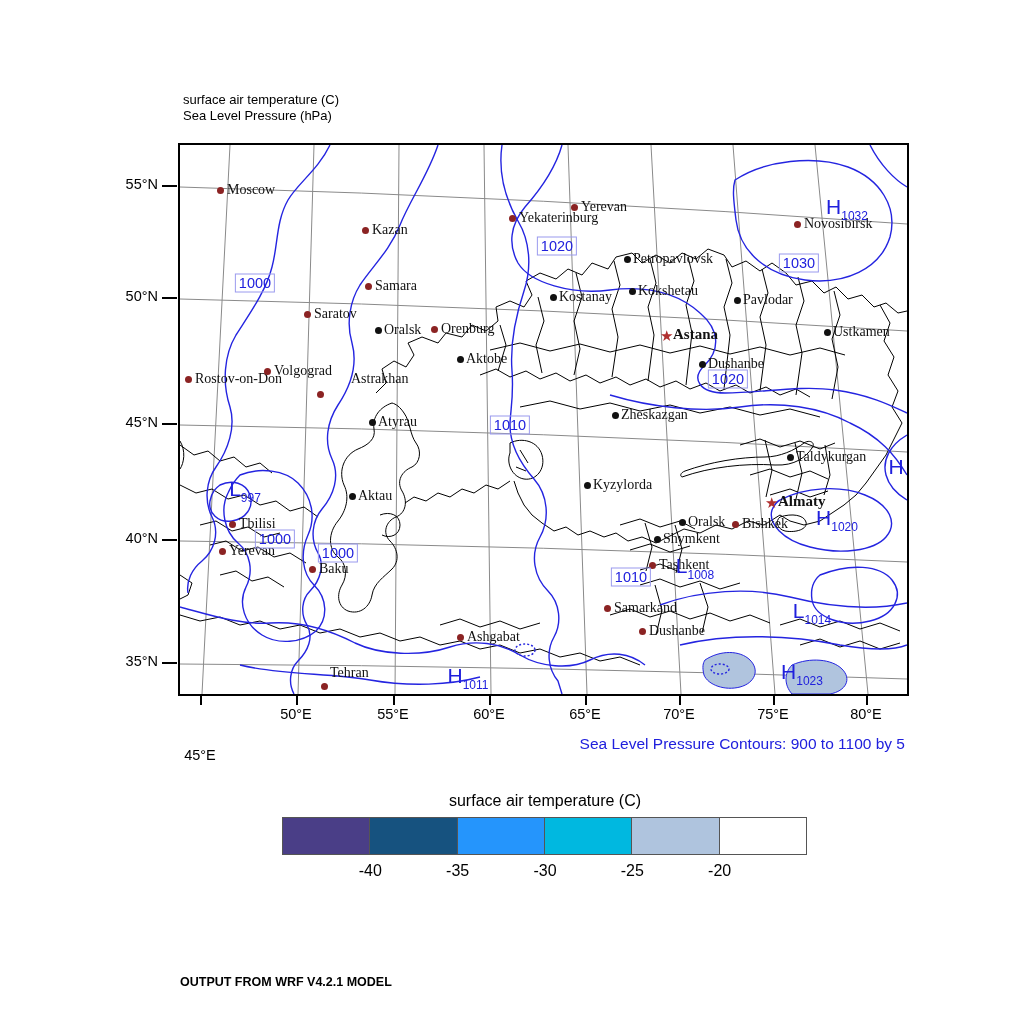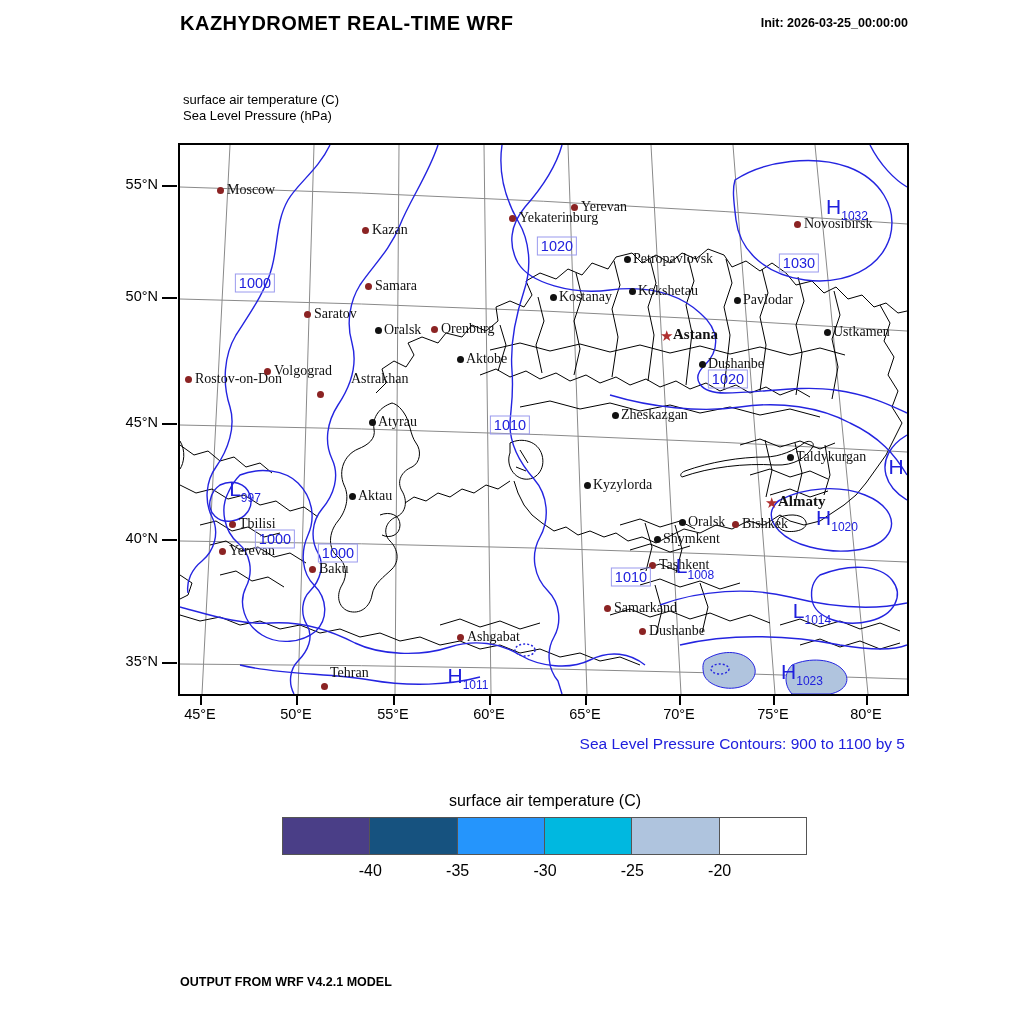--- a/index.html
+++ b/index.html
@@ -32,22 +32,20 @@
   #colorbar-title{left:283px;top:792px;width:524px;text-align:center;font-size:16px;}
   .cb-tick{position:absolute;top:862px;transform:translateX(-50%);font-size:16px;}
   #footer1{left:180px;top:975px;font-size:12.5px;font-weight:bold;}
   #footer2{left:180px;top:990px;font-size:12.5px;font-weight:bold;}
 </style>
 </head>
 <body>
 
 <div id="page">
 
-  <div class="abs" id="title">KAZHYDROMET REAL-TIME WRF</div>
-  <div class="abs" id="init-line">Init: 2026-03-25_00:00:00</div>
 
   <div class="abs" id="field1">surface air temperature   (C)</div>
   <div class="abs" id="field2">Sea Level Pressure   (hPa)</div>
 
   <div class="abs" id="map">
     <svg width="727" height="549" viewBox="0 0 727 549">
 
       <g stroke="#8a8a8a" stroke-width="1" fill="none">
         <path d="M0,42 Q363,52 727,79"></path>
         <path d="M0,154 Q363,162 727,186"></path>
@@ -315,21 +313,21 @@
       <div class="lat-label" style="left: 98px; top: 176px;">55°N</div>
       <div class="lat-tick" style="left: 162px; top: 297px;"></div>
       <div class="lat-label" style="left: 98px; top: 288px;">50°N</div>
       <div class="lat-tick" style="left: 162px; top: 423px;"></div>
       <div class="lat-label" style="left: 98px; top: 414px;">45°N</div>
       <div class="lat-tick" style="left: 162px; top: 539px;"></div>
       <div class="lat-label" style="left: 98px; top: 530px;">40°N</div>
       <div class="lat-tick" style="left: 162px; top: 662px;"></div>
       <div class="lat-label" style="left: 98px; top: 653px;">35°N</div>
       <div class="lon-tick" style="left: 200px; top: 696px;"></div>
-      <div class="lon-label" style="left: 170px; top: 706px;">45°E</div>
+      <div class="lon-label" style="left: 170px; top: 747px;">45°E</div>
       <div class="lon-tick" style="left: 296px; top: 696px;"></div>
       <div class="lon-label" style="left: 266px; top: 706px;">50°E</div>
       <div class="lon-tick" style="left: 393px; top: 696px;"></div>
       <div class="lon-label" style="left: 363px; top: 706px;">55°E</div>
       <div class="lon-tick" style="left: 489px; top: 696px;"></div>
       <div class="lon-label" style="left: 459px; top: 706px;">60°E</div>
       <div class="lon-tick" style="left: 585px; top: 696px;"></div>
       <div class="lon-label" style="left: 555px; top: 706px;">65°E</div>
       <div class="lon-tick" style="left: 679px; top: 696px;"></div>
       <div class="lon-label" style="left: 649px; top: 706px;">70°E</div>

